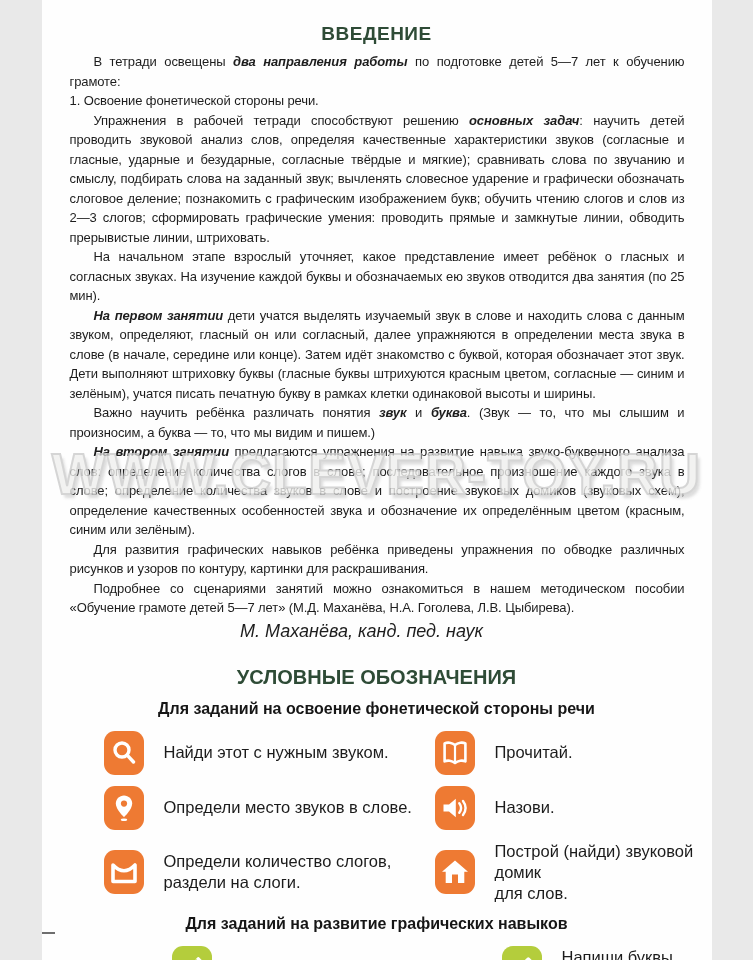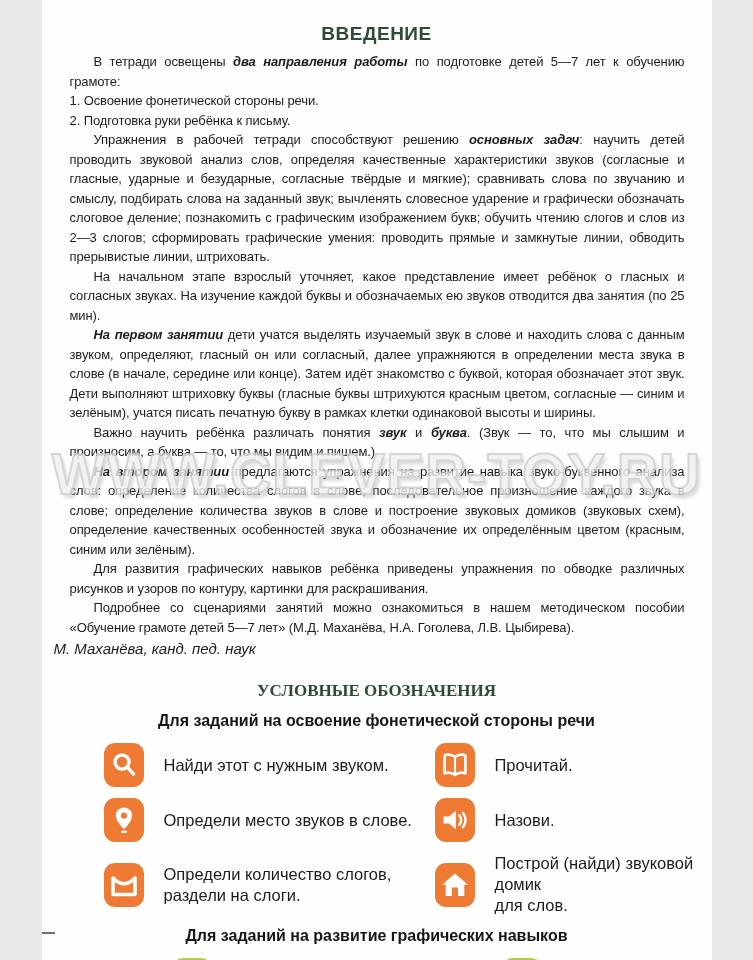--- a/index.html
+++ b/index.html
@@ -13,24 +13,24 @@
     font-size:19px;font-weight:bold;letter-spacing:.5px;
   }
   .text-block{
     margin:7px 27px 0 28px;font-size:13px;line-height:19.5px;
     text-align:justify;letter-spacing:-0.1px;
   }
   .para{margin:0;}
   .para.indent{text-indent:24px;}
   .bi{font-weight:bold;font-style:italic;}
   .signature{
-    margin:3px 30px 0 12px;text-align:left;font-style:italic;font-size:15px;
+    margin:3px 30px 0 0;text-align:center;font-style:italic;font-size:18px;
   }
   .legend-title{
-    margin:24px 0 0;text-align:center;font-size:17px;font-weight:bold;font-family:Liberation Serif, serif;
+    margin:24px 0 0;text-align:center;font-size:20px;font-weight:bold;
   }
   .section-heading{
     margin:11px 0 0;text-align:center;font-size:16px;font-weight:bold;color:#161616;
   }
   .legend-grid{
     display:grid;grid-template-columns:331px auto;row-gap:11px;
     margin:13px 0 0 62px;
   }
   .legend-grid.s2{margin-left:130px;grid-template-columns:330px auto;}
   .legend-item{display:flex;align-items:center;gap:20px;}
@@ -55,21 +55,20 @@
 </head>
 <body>
 
 <div class="page">
 
   <h1 class="page-title" style="color: rgb(46, 75, 54);">ВВЕДЕНИЕ</h1>
 
   <div class="text-block">
       <p class="para indent"><span>В тетради освещены </span><span class="bi">два направления работы</span><span> по подготовке детей 5—7 лет к обучению грамоте:</span></p>
       <p class="para"><span>1. Освоение фонетической стороны речи.</span></p>
-      <p class="para"><span>2. Подготовка руки ребёнка к письму.</span></p>
       <p class="para indent"><span>Упражнения в рабочей тетради способствуют решению </span><span class="bi">основных задач</span><span>: научить детей проводить звуковой анализ слов, определяя качественные характеристики звуков (согласные и гласные, ударные и безударные, согласные твёрдые и мягкие); сравнивать слова по звучанию и смыслу, подбирать слова на заданный звук; вычленять словесное ударение и графически обозначать слоговое деление; познакомить с графическим изображением букв; обучить чтению слогов и слов из 2—3 слогов; сформировать графические умения: проводить прямые и замкнутые линии, обводить прерывистые линии, штриховать.</span></p>
       <p class="para indent"><span>На начальном этапе взрослый уточняет, какое представление имеет ребёнок о гласных и согласных звуках. На изучение каждой буквы и обозначаемых ею звуков отводится два занятия (по 25 мин).</span></p>
       <p class="para indent"><span class="bi">На первом занятии</span><span> дети учатся выделять изучаемый звук в слове и находить слова с данным звуком, определяют, гласный он или согласный, далее упражняются в определении места звука в слове (в начале, середине или конце). Затем идёт знакомство с буквой, которая обозначает этот звук. Дети выполняют штриховку буквы (гласные буквы штрихуются красным цветом, согласные — синим и зелёным), учатся писать печатную букву в рамках клетки одинаковой высоты и ширины.</span></p>
       <p class="para indent"><span>Важно научить ребёнка различать понятия </span><span class="bi">звук</span><span> и </span><span class="bi">буква</span><span>. (Звук — то, что мы слышим и произносим, а буква — то, что мы видим и пишем.)</span></p>
       <p class="para indent"><span class="bi">На втором занятии</span><span> предлагаются упражнения на развитие навыка звуко-буквенного анализа слов: определение количества слогов в слове; последовательное произношение каждого звука в слове; определение количества звуков в слове и построение звуковых домиков (звуковых схем), определение качественных особенностей звука и обозначение их определённым цветом (красным, синим или зелёным).</span></p>
       <p class="para indent"><span>Для развития графических навыков ребёнка приведены упражнения по обводке различных рисунков и узоров по контуру, картинки для раскрашивания.</span></p>
       <p class="para indent"><span>Подробнее со сценариями занятий можно ознакомиться в нашем методическом пособии «Обучение грамоте детей 5—7 лет» (М.Д. Маханёва, Н.А. Гоголева, Л.В. Цыбирева).</span></p>
     </div>
 
   <div class="signature">М. Маханёва, канд. пед. наук</div>

